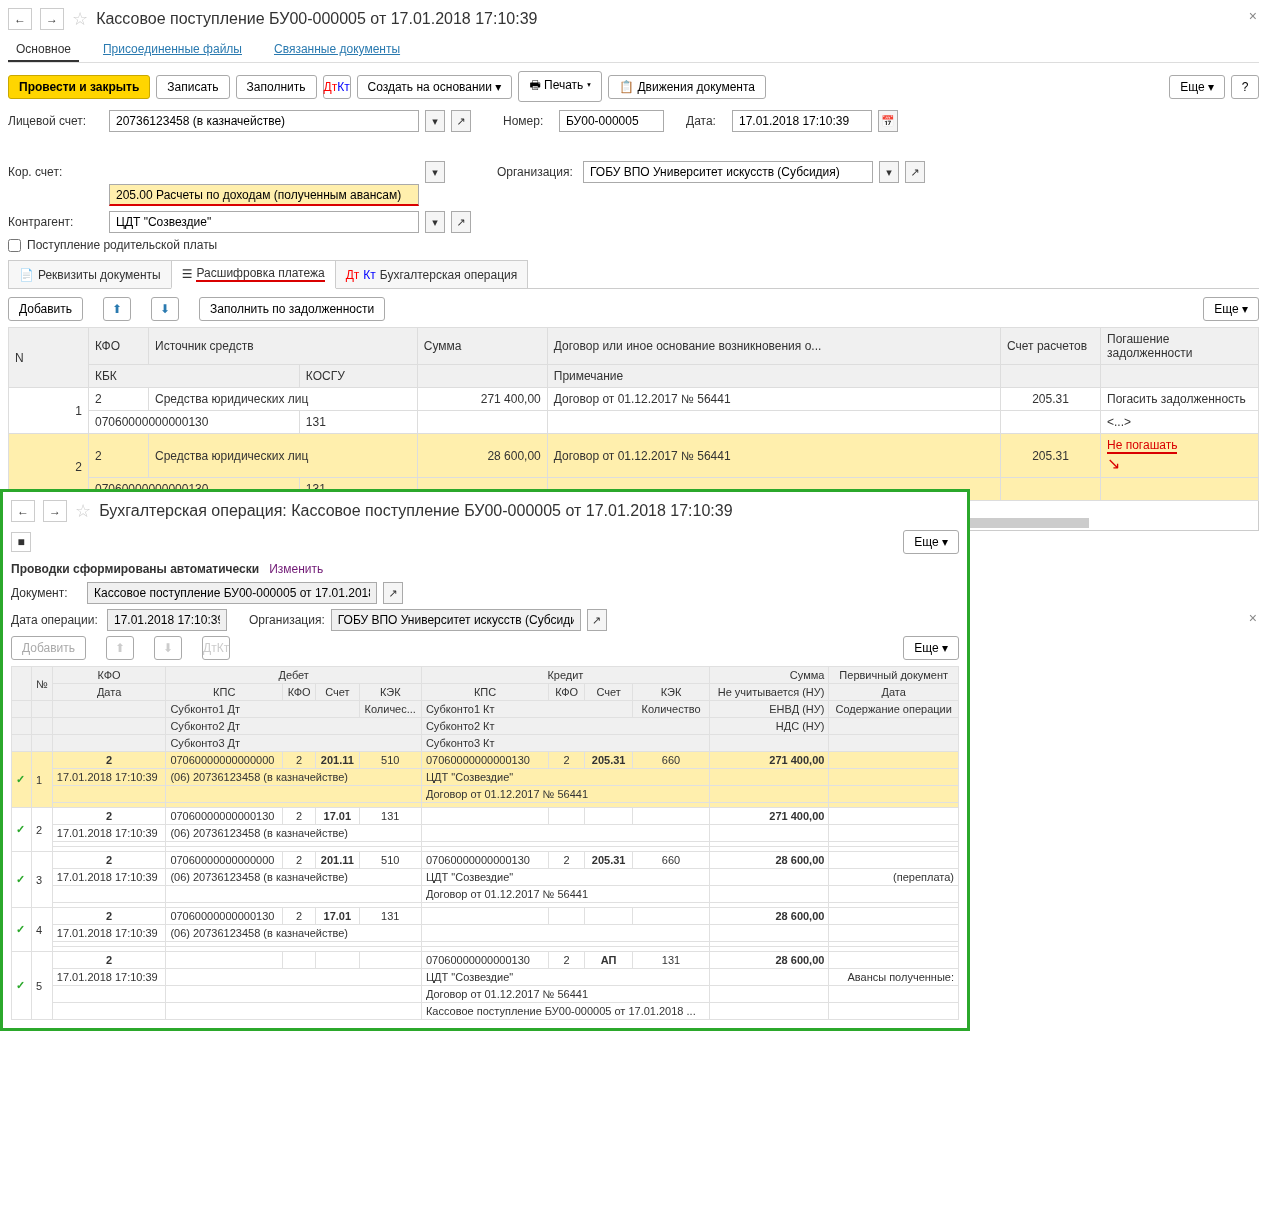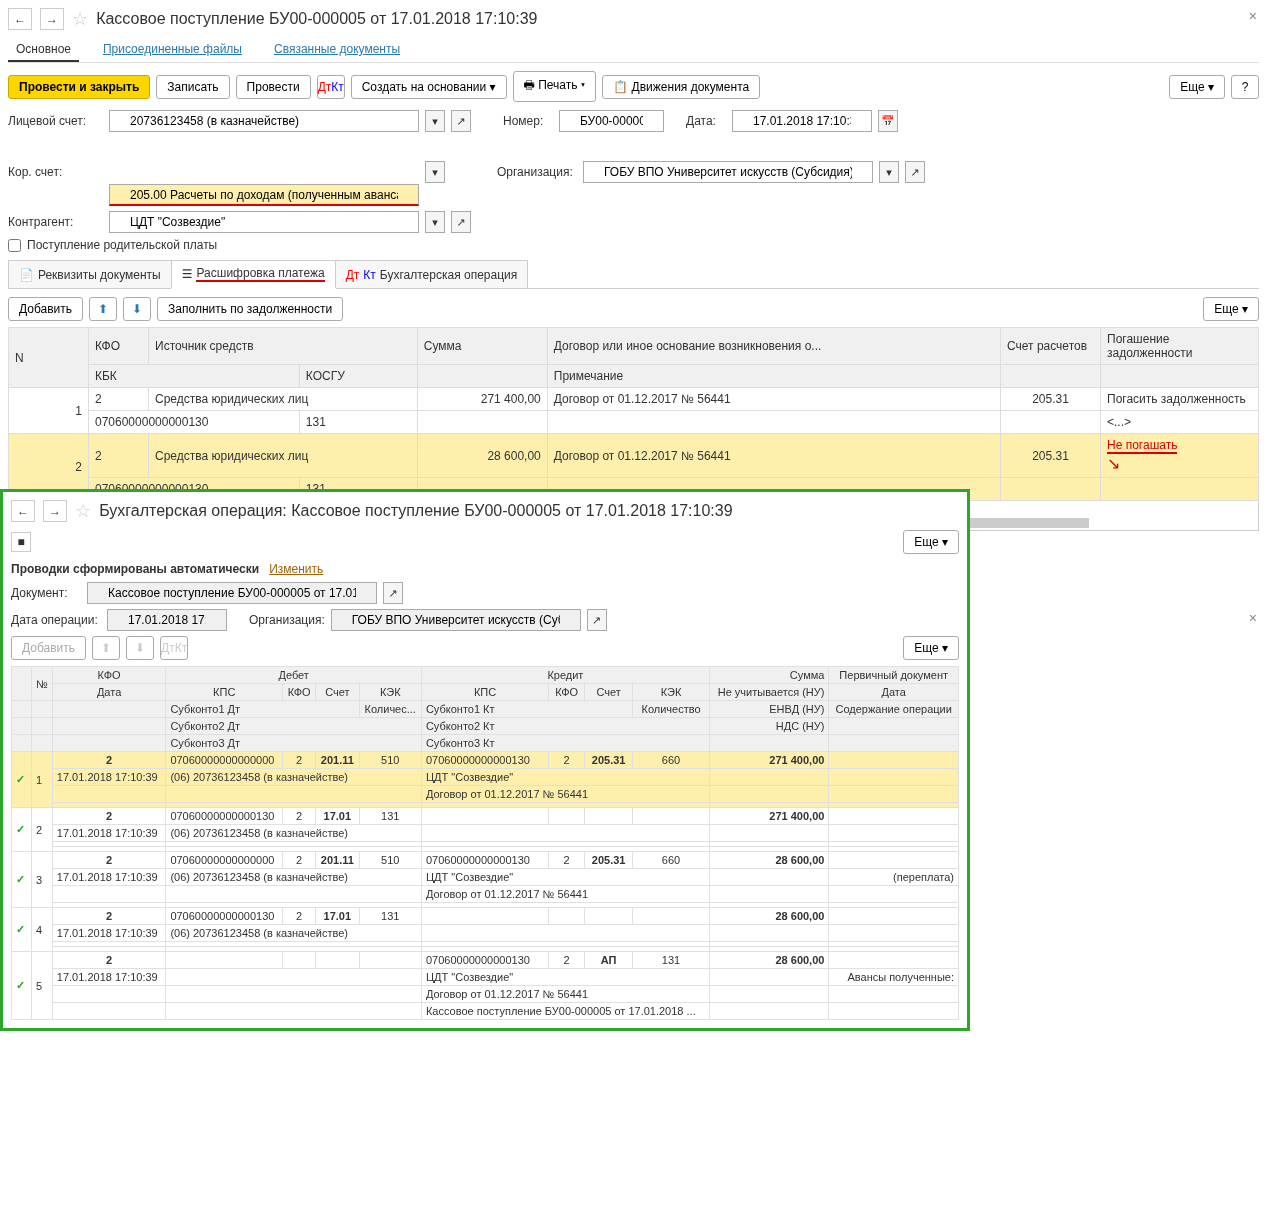--- a/index.html
+++ b/index.html
@@ -14,43 +14,43 @@
 .tab-main { padding: 4px 8px; cursor: pointer; }
 .tab-main.active { border-bottom: 2px solid #333; text-align: right; }
 .tab-main.link { color: #2a7ab0; text-decoration: underline; }
 .toolbar { display: flex; gap: 6px; margin-bottom: 8px; align-items: center; }
 .btn { border: 1px solid #aaa; background: #fff; padding: 4px 10px; cursor: pointer; border-radius: 3px; font-size: 12px; }
 .btn.primary { background: #ffd500; border-color: #c9a800; font-weight: bold; }
 .btn-icon { width: 28px; padding: 4px 0; text-align: center; }
 .spacer { flex: 1; }
 .form-row { display: flex; align-items: center; gap: 6px; margin-bottom: 5px; }
 .form-label { width: 95px; font-size: 12px; }
-.input { border: 1px solid #aaa; padding: 3px 20px; font-size: 12px; height: 22px; }
+.input { border: 1px solid #aaa; padding: 3px 6px; font-size: 12px; height: 22px; }
 .input-hl { background: #ffefad; border-bottom: 2px solid #d90000; }
 .inp-btn { width: 20px; height: 22px; border: 1px solid #aaa; background: #f5f5f5; text-align: center; cursor: pointer; font-size: 11px; line-height: 20px; }
 .chk-row { display: flex; align-items: center; gap: 6px; margin-bottom: 8px; }
 .tab-strip { display: flex; border-bottom: 1px solid #ccc; margin-bottom: 8px; }
 .ts-tab { border: 1px solid #ccc; border-bottom: none; padding: 5px 10px; margin-right: -1px; background: #f7f7f7; cursor: pointer; display: flex; align-items: center; gap: 4px; }
 .ts-tab.active { background: #fff; border-bottom: 2px solid #fff; margin-bottom: -1px; }
 .ts-tab.active span.u { border-bottom: 2px solid #d90000; }
-.row-toolbar { display: flex; gap: 6px; margin-bottom: 6px; }
+.row-toolbar { display: flex; gap: 20px; margin-bottom: 6px; }
 .tbl { border: 1px solid #ccc; width: 100%; border-collapse: collapse; }
 .tbl th, .tbl td { border: 1px solid #ddd; padding: 4px 6px; font-size: 12px; text-align: left; }
 .tbl th { background: #f0f0f0; font-weight: normal; }
 .tbl .num { text-align: right; }
 .tbl .ctr { text-align: center; }
 .row-hl td { background: #ffefad !important; }
 .no-repay { color: #d90000; border-bottom: 2px solid #d90000; display: inline-block; }
 .arrow-red { color: #d90000; font-size: 16px; }
 .sub-win { border: 3px solid #2ba82b; margin-top: -50px; margin-left: 0; width: 970px; background: #fff; position: relative; z-index: 10; padding: 8px; }
 .sub-hdr { display: flex; align-items: center; gap: 8px; margin-bottom: 8px; }
 .sub-title { font-size: 16px; }
 .auto-note { margin-bottom: 6px; }
 .auto-note b { font-weight: bold; }
-.link-txt { color: #a16207; text-decoration: underline; cursor: pointer; }
+.link-txt { color: #701a75; cursor: pointer; }
 .post-tbl { border: 1px solid #ccc; width: 100%; border-collapse: collapse; font-size: 11px; }
 .post-tbl th, .post-tbl td { border: 1px solid #e0e0e0; padding: 2px 4px; }
 .post-tbl th { background: #f0f0f0; font-weight: normal; text-align: center; }
 .post-tbl .grp { background: #e8e8e8; }
 .check { color: #2ba82b; font-weight: bold; }
 .post-row-hl td { background: #ffefad; }
 .green-box { border: 2px solid #2ba82b; }
 .tiny-icon { width:20px; height:20px; display:inline-block; border:1px solid #ccc; text-align:center; line-height:18px; }
 </style>
 </head>
@@ -67,21 +67,21 @@
 
   <div class="tabs-main">
     <div class="tab-main active">Основное</div>
     <div class="tab-main link">Присоединенные файлы</div>
     <div class="tab-main link">Связанные документы</div>
   </div>
 
   <div class="toolbar">
     <button class="btn primary">Провести и закрыть</button>
     <button class="btn">Записать</button>
-    <button class="btn">Провести</button>
+    <button class="btn">Заполнить</button>
     <button class="btn btn-icon"><span style="color:red">Дт</span><span style="color:blue">Кт</span></button>
     <button class="btn"><span>Создать на основании</span> ▾</button>
     <button class="btn">🖶 <span>Печать</span> ▾</button>
     <button class="btn">📋 <span>Движения документа</span></button>
     <div class="spacer"></div>
     <button class="btn"><span>Еще</span> ▾</button>
     <button class="btn btn-icon">?</button>
   </div>
 
   <div class="form-row">

